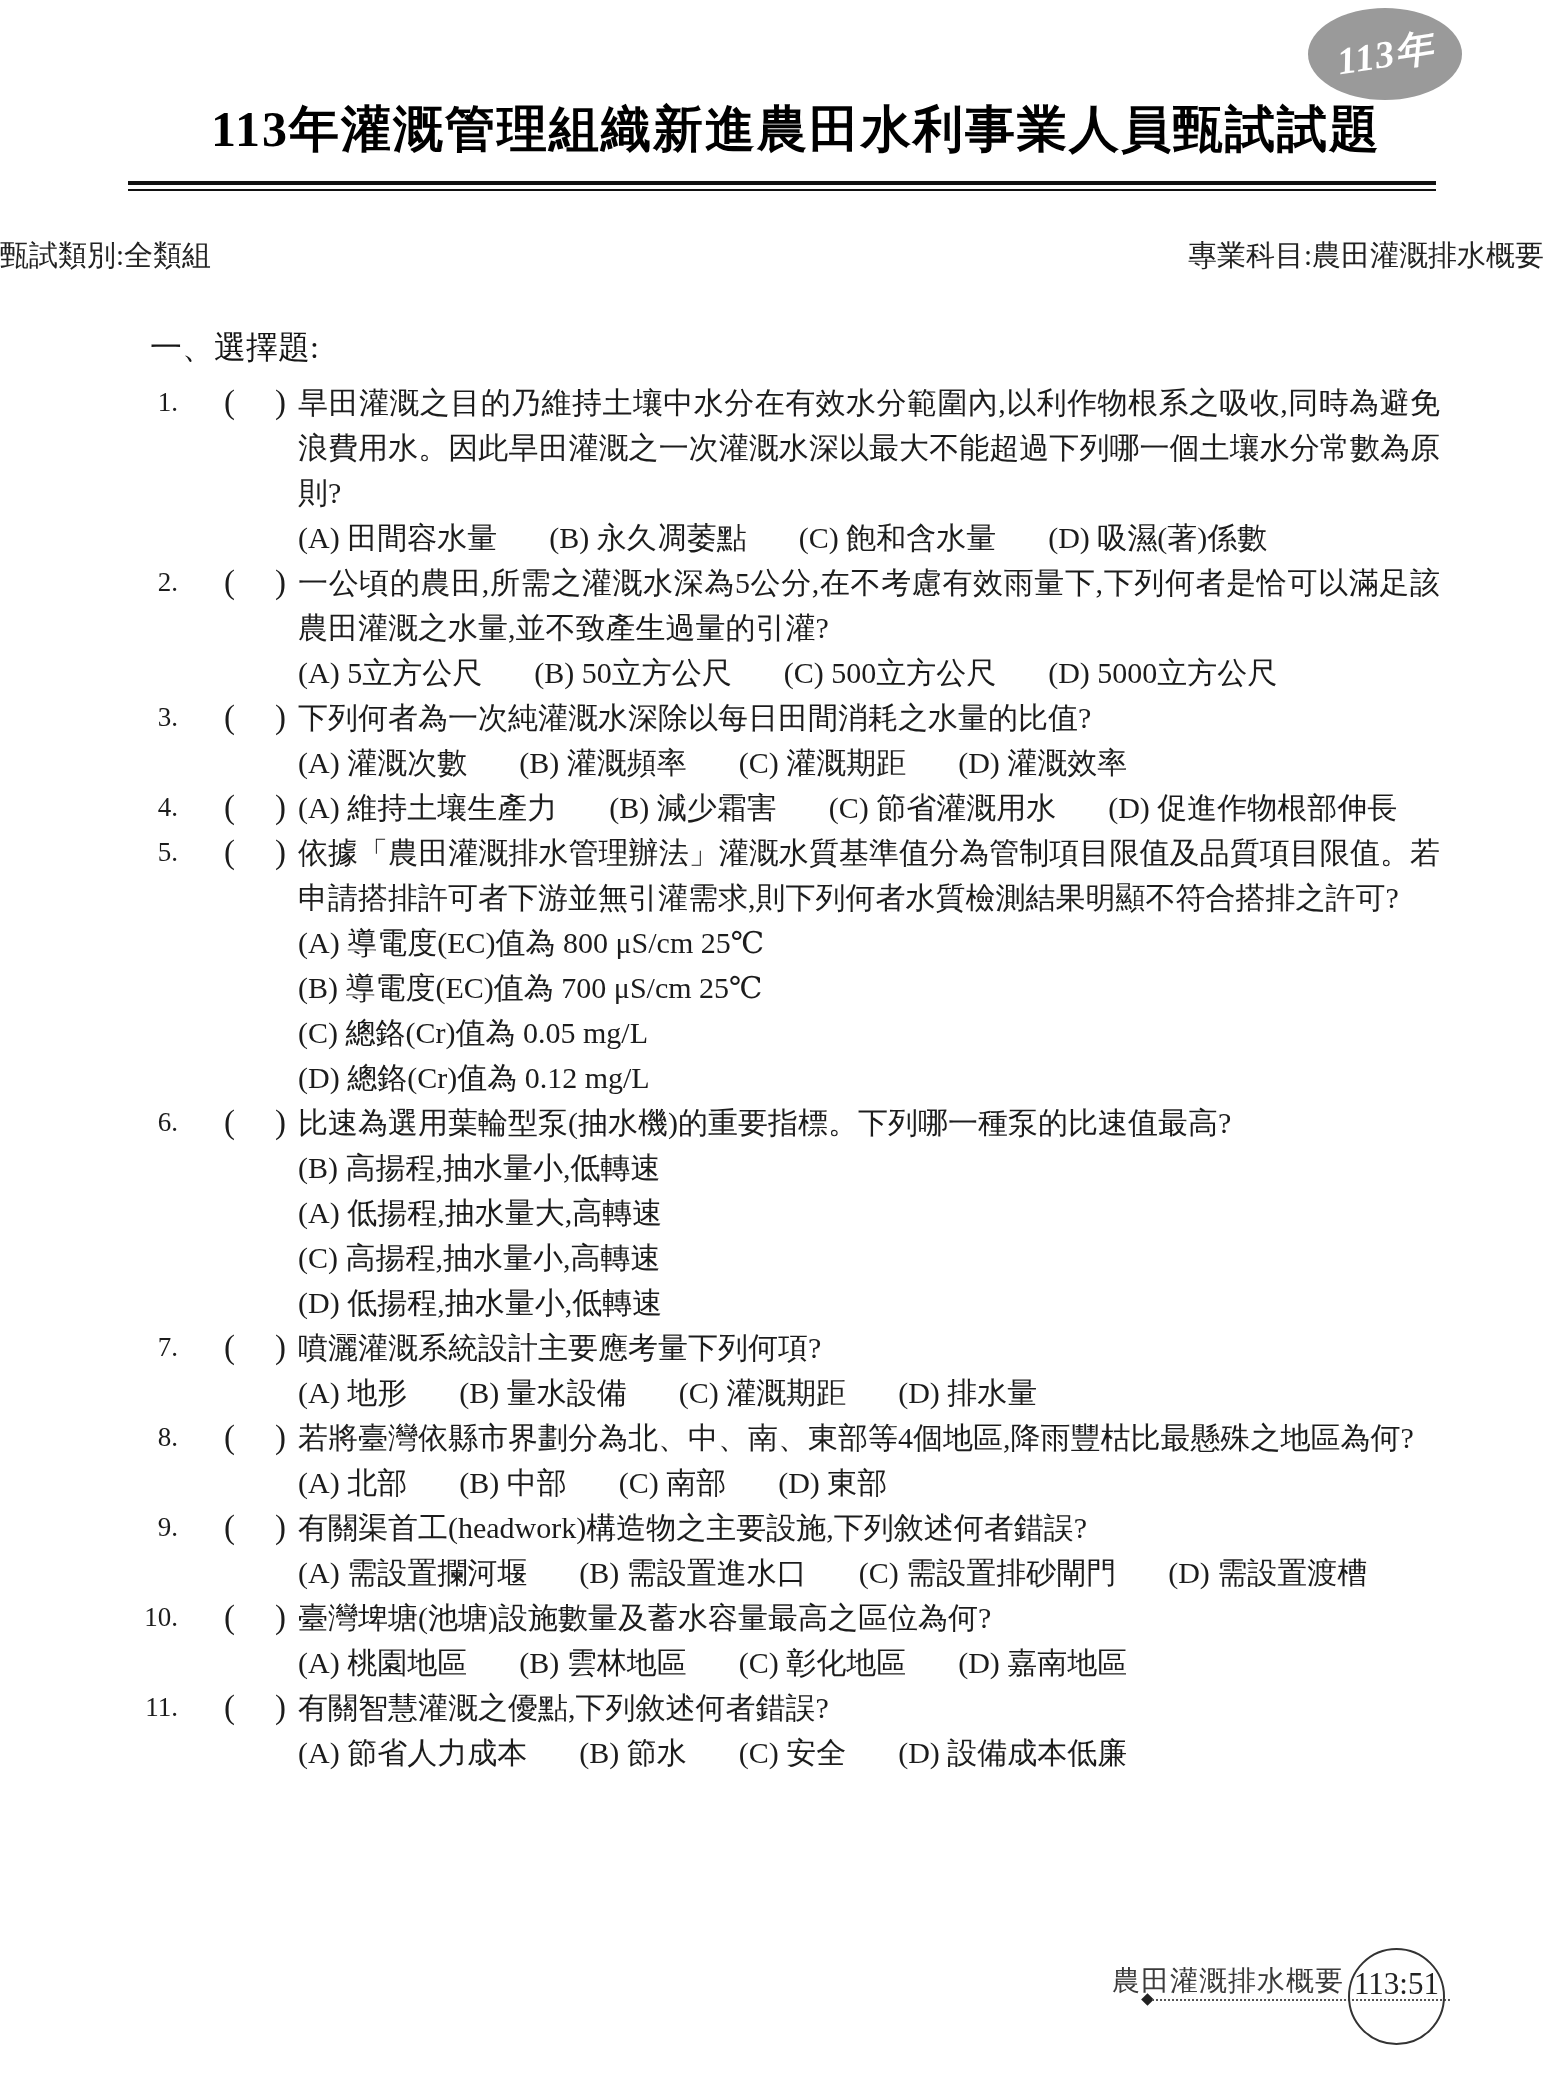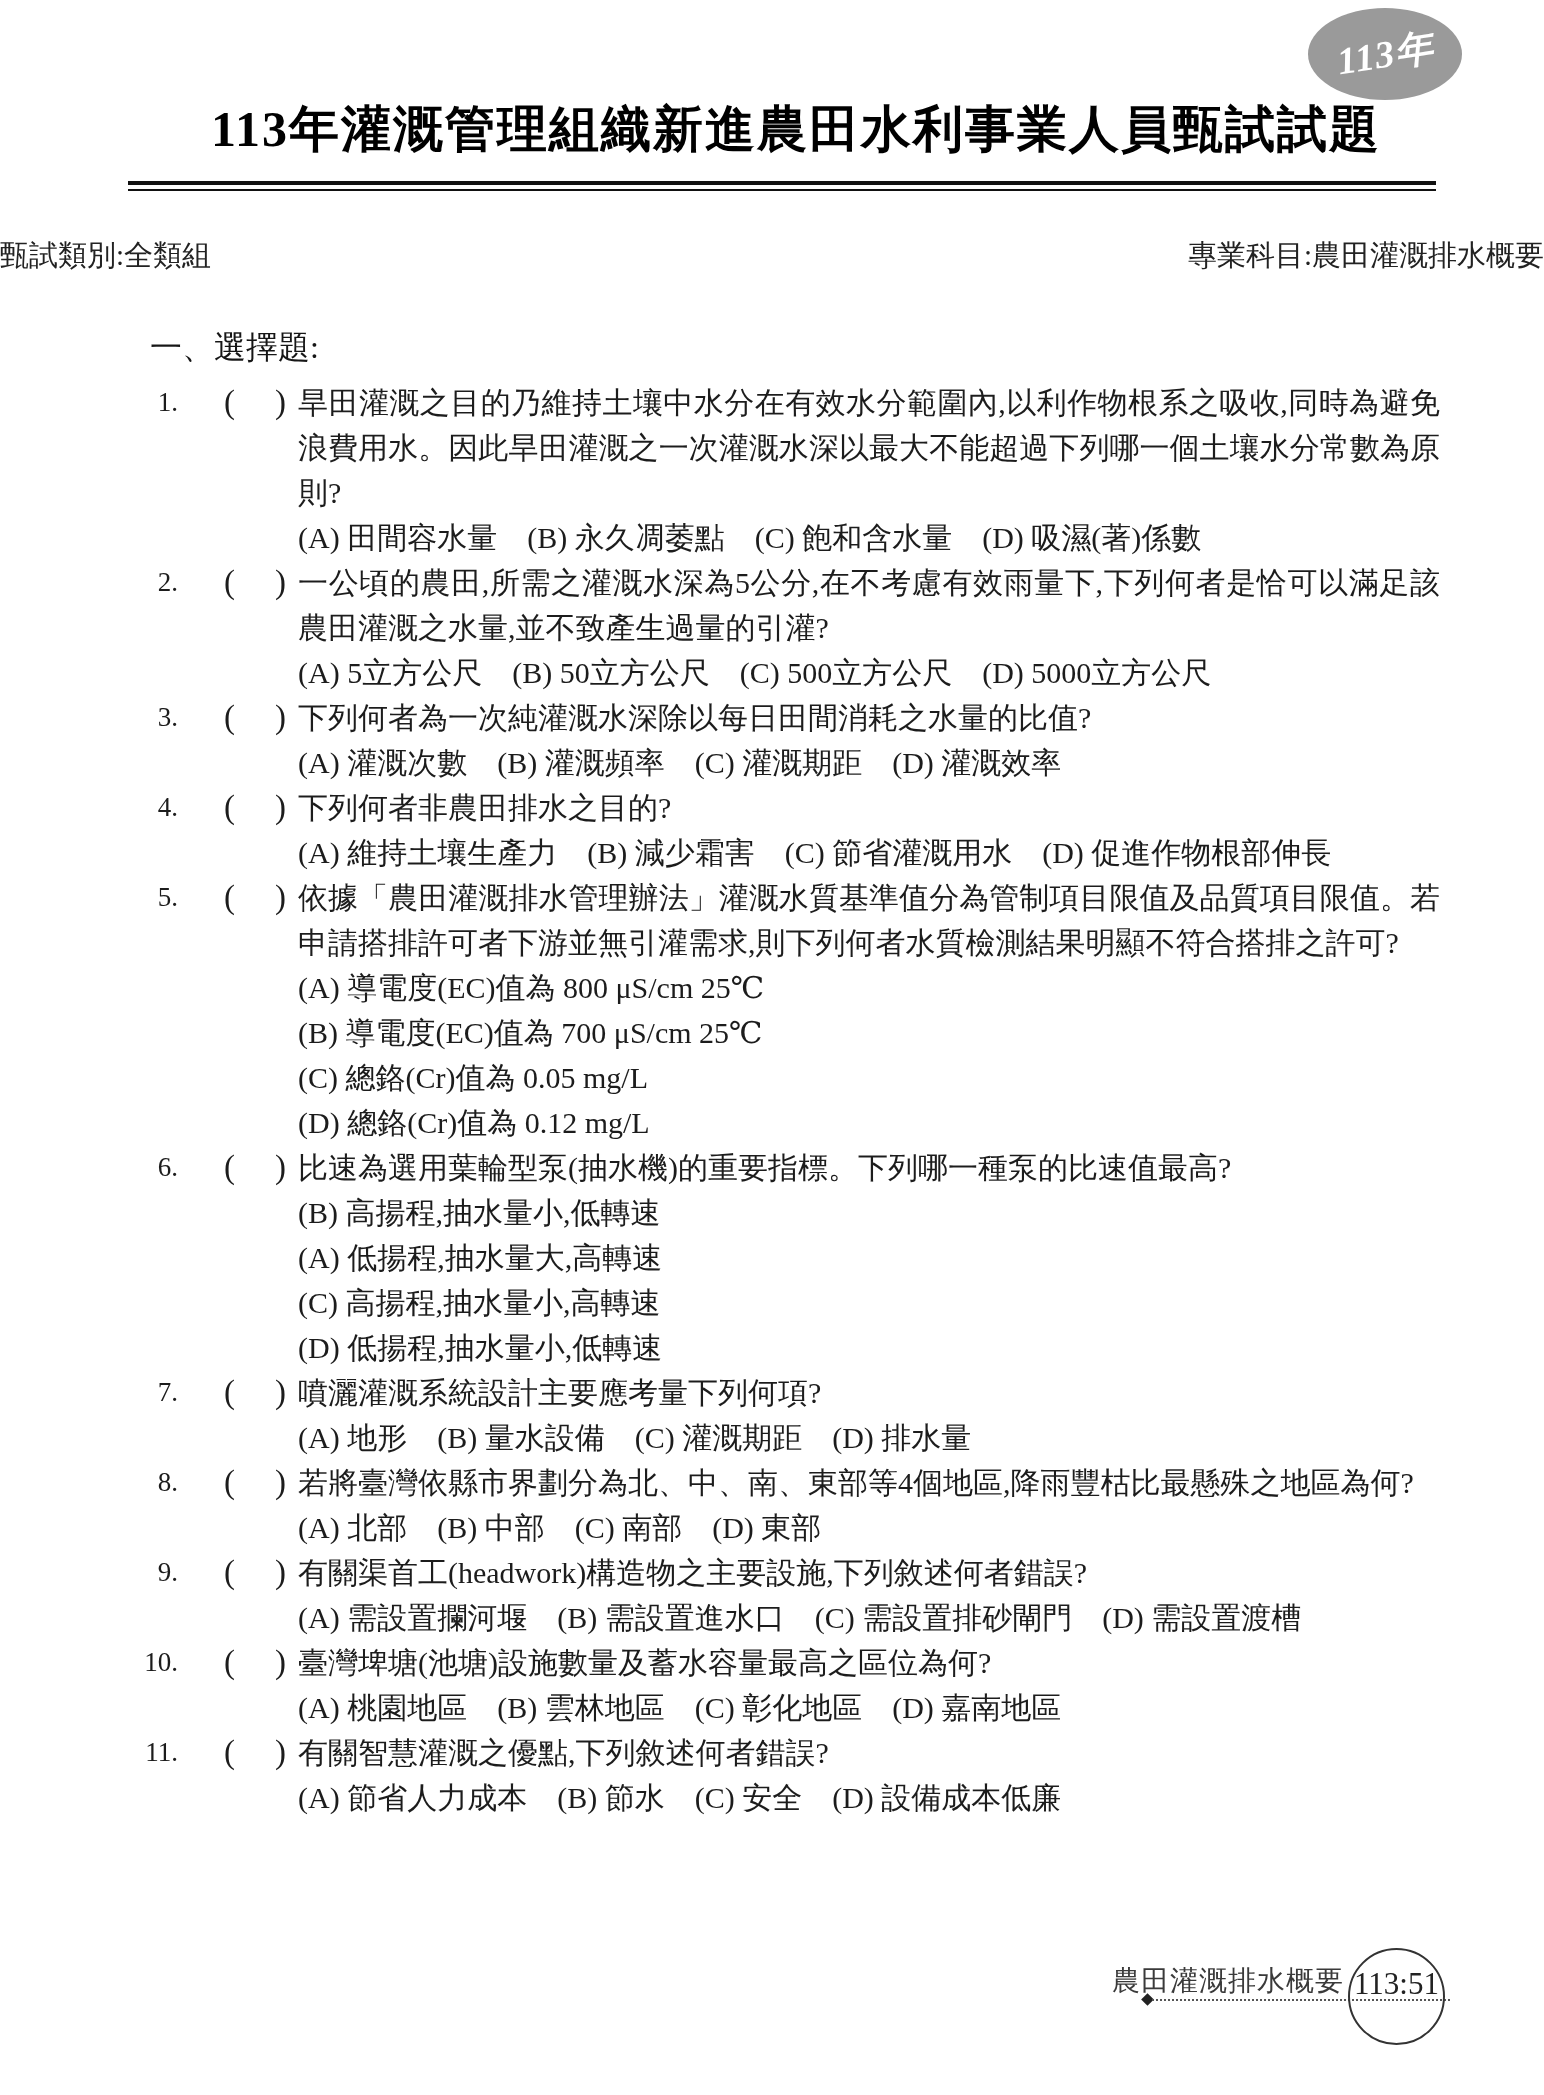--- a/index.html
+++ b/index.html
@@ -49,21 +49,21 @@
     width:184px;box-sizing:border-box;padding-right:6px;
     text-align:right;font-size:27px;line-height:45px;flex:none;
   }
   .q-bracket{
     width:62px;margin-left:40px;margin-right:12px;flex:none;
     display:flex;justify-content:space-between;
     font-size:33px;line-height:44px;
   }
   .q-body{width:1142px;flex:none;font-size:30px;line-height:45px;}
   .q-stem{text-align:justify;text-align-last:left;}
-  .q-opts-inline{display:flex;flex-wrap:wrap;column-gap:30px;}
+  .q-opts-inline{display:flex;flex-wrap:wrap;column-gap:52px;}
   .q-opts-inline .opt{white-space:nowrap;}
   .q-opts-stacked .opt{display:block;}
   
   .footer-rule{
     position:absolute;top:1999px;left:1152px;width:298px;height:0;
     border-top:2px dotted #555;
   }
   .footer-diamond{
     position:absolute;top:1995px;left:1143px;width:9px;height:9px;
     background:#222;transform:rotate(45deg);
@@ -148,21 +148,20 @@
           </div>
         </div>
       </div>
       <div class="q-row">
         <div class="q-num">4.</div>
         <div class="q-bracket">
           <span>(</span>
           <span>)</span>
         </div>
         <div class="q-body">
-          <div class="q-stem">下列何者非農田排水之目的?</div>
           <div class="q-opts q-opts-inline">
             <span class="opt">(A) 維持土壤生產力</span>
             <span class="opt">(B) 減少霜害</span>
             <span class="opt">(C) 節省灌溉用水</span>
             <span class="opt">(D) 促進作物根部伸長</span>
           </div>
         </div>
       </div>
       <div class="q-row">
         <div class="q-num">5.</div>

